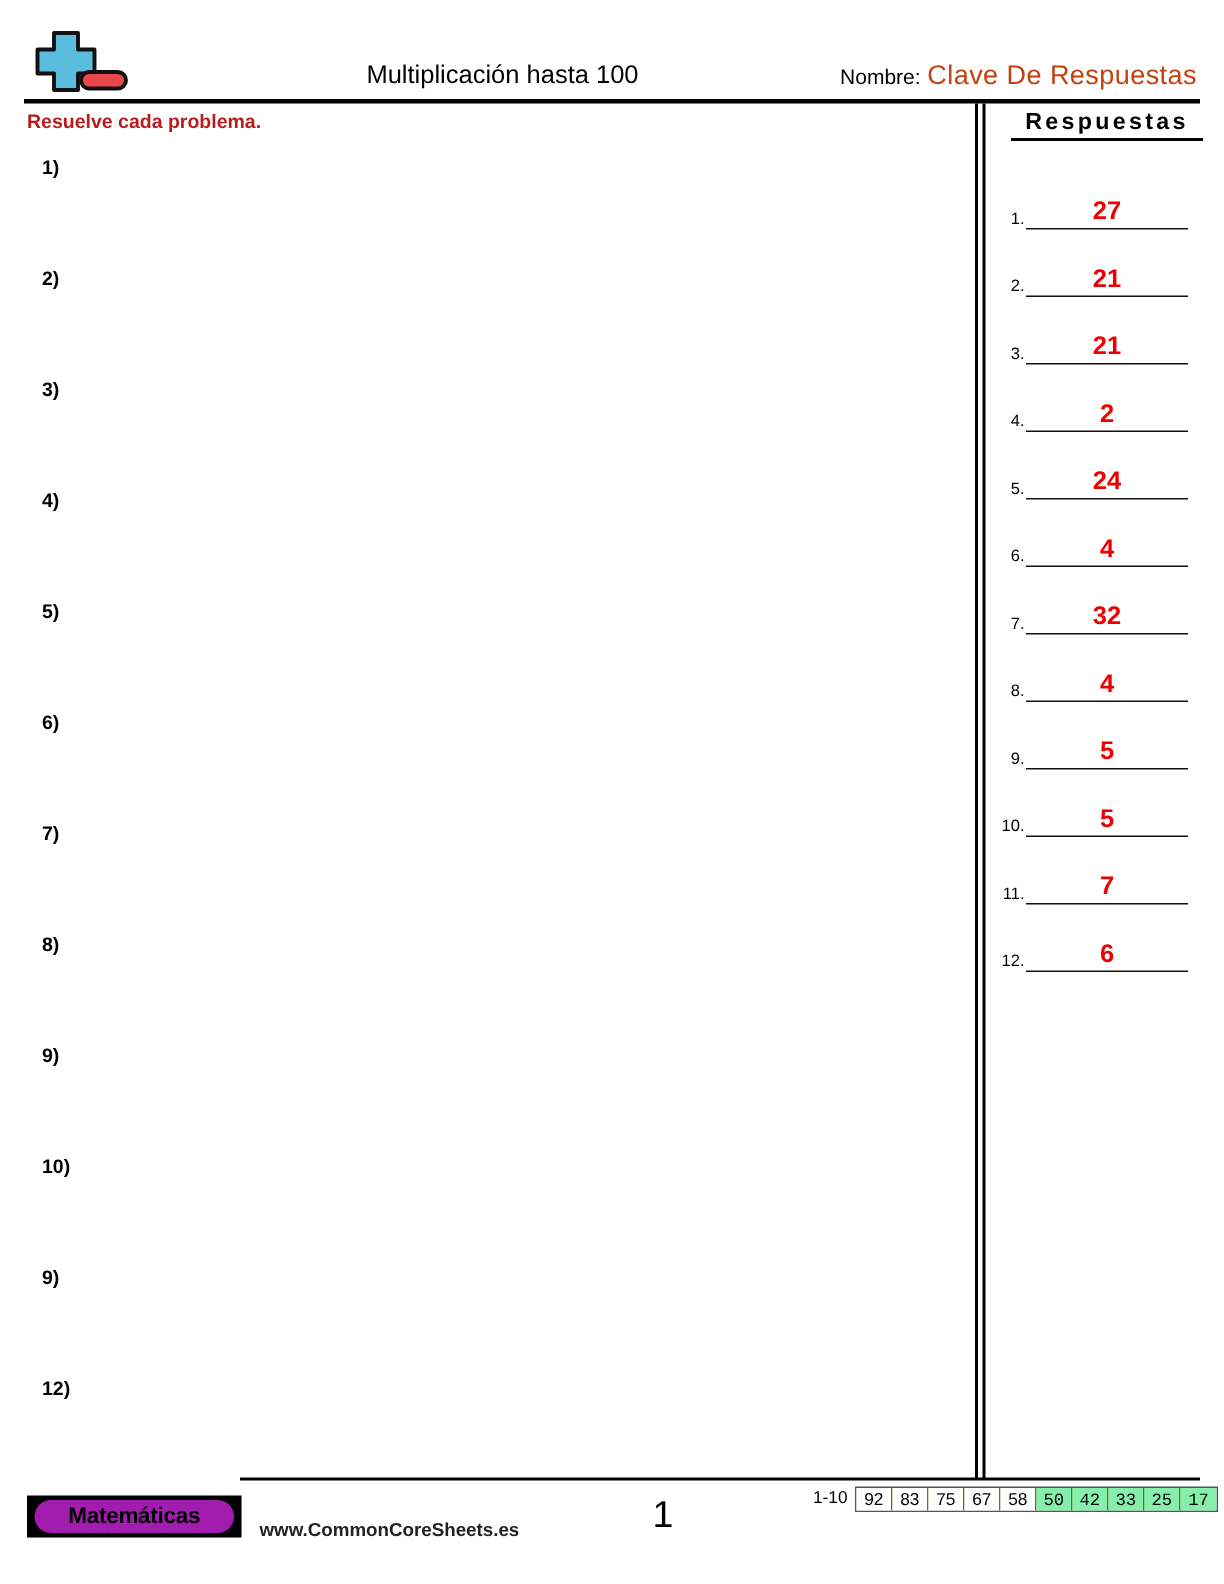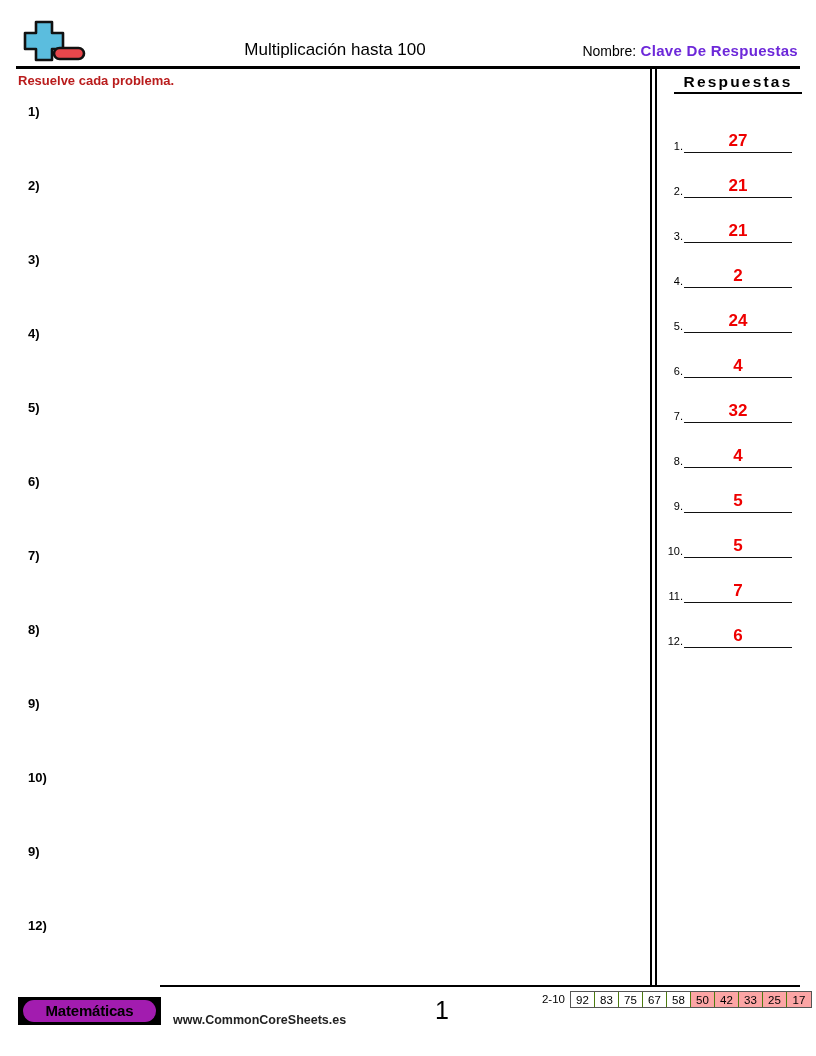--- a/index.html
+++ b/index.html
@@ -52,23 +52,23 @@
     text-align: right;
     white-space: nowrap;
     line-height: 19px;
   }
   .name-label {
     font-size: 14px;
     font-weight: 400;
     color: #000;
   }
   .name-value {
-    font-size: 15px;
-    font-weight: bold;
-    color: #6d28d9;
+    font-size: 18px;
+    font-weight: normal;
+    color: #c2410c;
     letter-spacing: 0.3px;
   }
 
   
   .header-rule {
     position: absolute;
     left: 16px;
     top: 66px;
     width: 784px;
     height: 3px;
@@ -264,21 +264,21 @@
     width: 24px;
     text-align: center;
     font-size: 11.5px;
     line-height: 17px;
     color: #000;
     border-right: 1px solid #4d7c0f;
     background: #ffffff;
     box-sizing: border-box;
   }
   .score-cell:last-child { border-right: none; }
-  .score-cell.hl { background: #fca5a5; }
+  .score-cell.hl { background: #86efac; font-family: Liberation Mono, monospace; }
 </style>
 </head>
 <body>
 
 <div class="header">
 
   <div class="logo">
     <svg width="72" height="46" viewBox="0 0 72 46">
       <path d="M18 4 h16 v11 h11 v16 h-11 v11 h-16 v-11 h-11 v-16 h11 z" fill="#5bbdde" stroke="#111111" stroke-width="2.6" stroke-linejoin="round"></path>
       <rect x="36" y="30" width="30" height="11" rx="5.5" fill="#e8474c" stroke="#111111" stroke-width="2.6"></rect>
@@ -388,21 +388,21 @@
   <div class="brand-pill">
     <span class="brand-text">Matemáticas</span>
   </div>
 </div>
 
 <div class="site-url">www.CommonCoreSheets.es</div>
 <div class="page-num">1</div>
 
 <div class="score" id="score-table">
     <div class="score-row">
-      <div class="score-label">2-10</div>
+      <div class="score-label">1-10</div>
       <div class="score-cells">
         <div class="score-cell">92</div>
         <div class="score-cell">83</div>
         <div class="score-cell">75</div>
         <div class="score-cell">67</div>
         <div class="score-cell">58</div>
         <div class="score-cell hl">50</div>
         <div class="score-cell hl">42</div>
         <div class="score-cell hl">33</div>
         <div class="score-cell hl">25</div>

